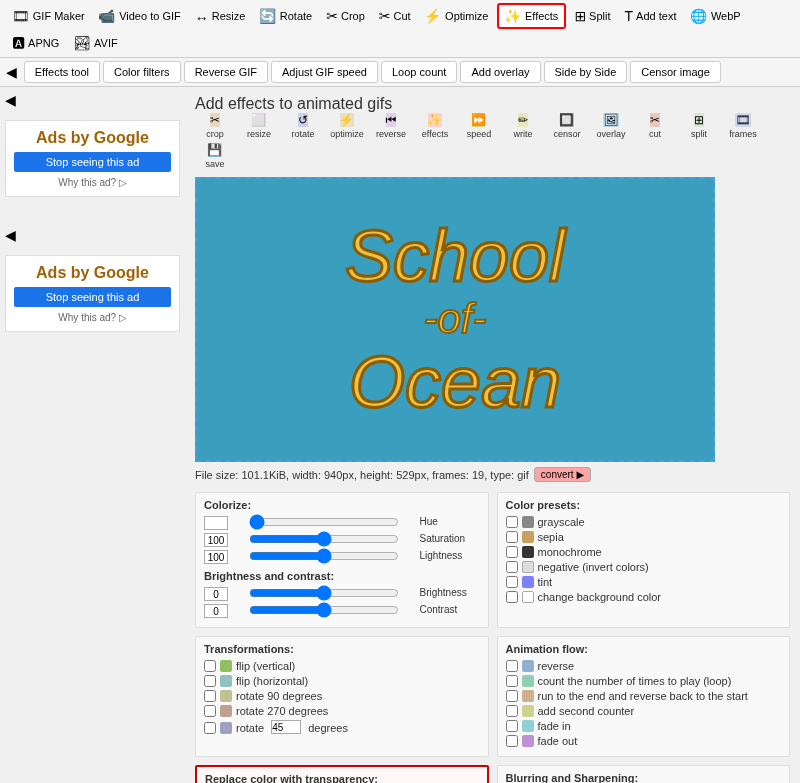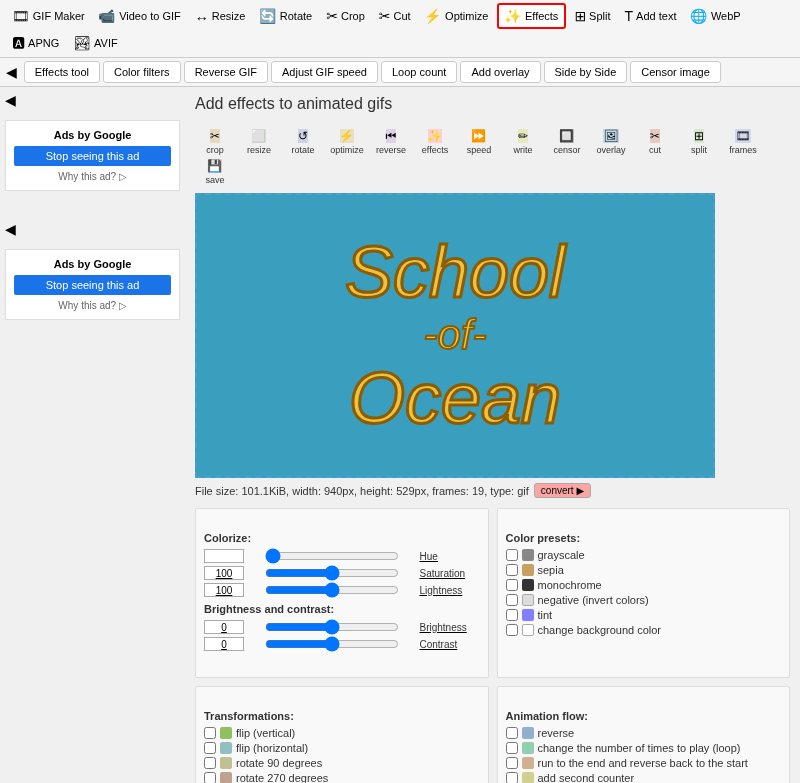--- a/index.html
+++ b/index.html
@@ -76,21 +76,21 @@
     }
     .ads-box {
       background: #fff;
       border: 1px solid #ddd;
       padding: 8px;
       display: flex;
       flex-direction: column;
       align-items: center;
       gap: 5px;
     }
-    .ads-title { font-size: 11px; font-weight: bold; color: #000000; }
+    .ads-title { font-size: 16px; font-weight: bold; color: #a16207; }
     .ads-btn {
       background: #1a73e8;
       color: white;
       border: none;
       padding: 4px 12px;
       font-size: 11px;
       cursor: pointer;
       border-radius: 2px;
       width: 100%;
       text-align: center;
@@ -102,21 +102,21 @@
     }
 
     
     .content {
       flex: 1;
       padding: 8px 10px;
     }
     .page-title {
       font-size: 16px;
       font-weight: normal;
-      margin-bottom: 16px;
+      margin-bottom: 0;
       color: #333;
     }
 
     
     .tool-icons {
       display: flex;
       flex-wrap: wrap;
       gap: 4px;
       margin-bottom: 8px;
       align-items: flex-end;
@@ -177,42 +177,41 @@
 
     
     .controls-grid {
       display: grid;
       grid-template-columns: 1fr 1fr;
       gap: 8px;
     }
     .control-section {
       background: #f9f9f9;
       border: 1px solid #ddd;
-      padding: 23px 8px;
+      padding: 6px 8px;
       border-radius: 2px;
     }
     .control-section.highlighted {
       border: 2px solid #cc0000;
       background: #fff8f8;
     }
     .section-title {
       font-size: 11px;
       font-weight: bold;
       color: #333;
       margin-bottom: 5px;
     }
     .slider-row {
       display: flex;
-      align-items: center;
+      align-items: flex-start;
       gap: 21px;
       margin-bottom: 3px;
-      text-decoration: underline;
     }
     .slider-num {
-      width: 40px;
+      width: 24px;
       height: 14px;
       border: 1px solid #aaa;
       font-size: 10px;
       text-align: center;
     }
     .slider-input {
       flex: 1;
       height: 12px;
       cursor: pointer;
     }
@@ -507,21 +506,21 @@
       <div class="control-section">
         <div class="section-title">Animation flow:</div>
         <div class="checkbox-row">
           <input type="checkbox" style="">
           <span class="color-dot" style="background:#90b0d0;"></span>
           <span>reverse</span>
         </div>
         <div class="checkbox-row">
           <input type="checkbox" style="">
           <span class="color-dot" style="background:#90d0b0;"></span>
-          <span>change the number of times to play (loop)</span>
+          <span>count the number of times to play (loop)</span>
         </div>
         <div class="checkbox-row">
           <input type="checkbox" style="">
           <span class="color-dot" style="background:#d0b090;"></span>
           <span>run to the end and reverse back to the start</span>
         </div>
         <div class="checkbox-row">
           <input type="checkbox" style="">
           <span class="color-dot" style="background:#d0d090;"></span>
           <span>add second counter</span>

